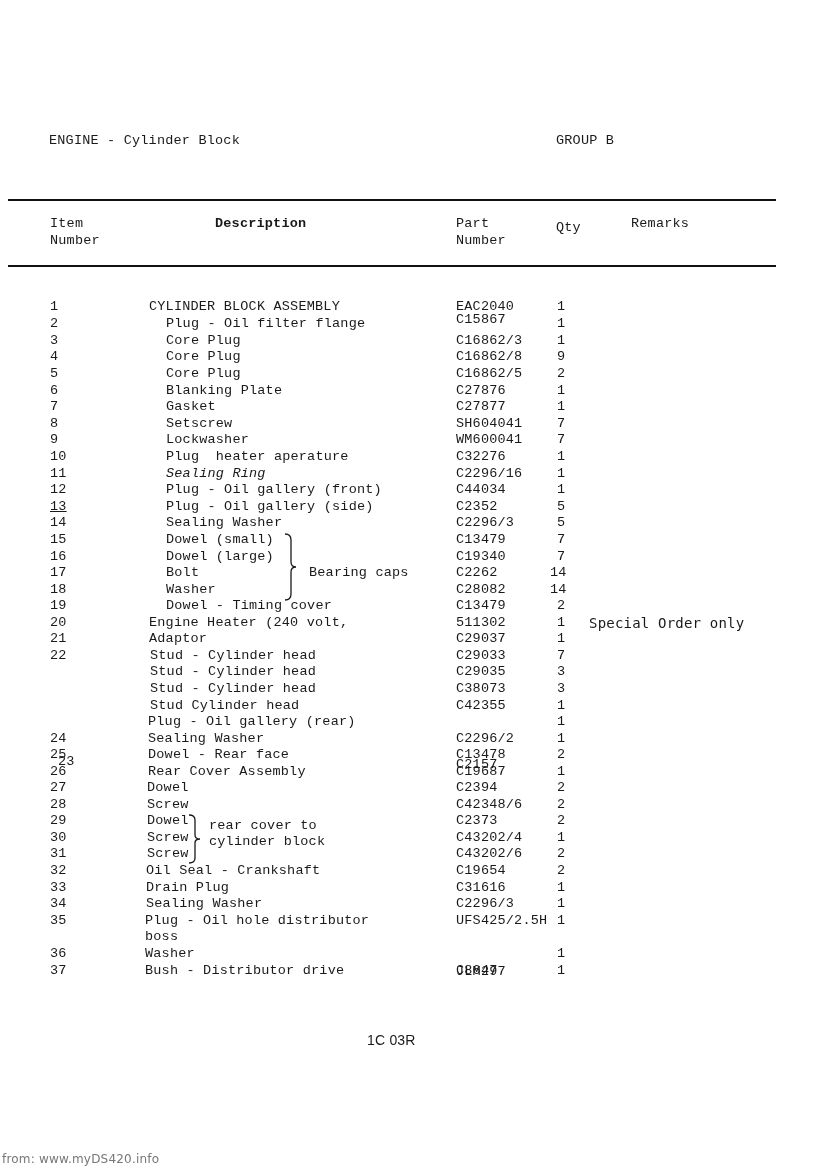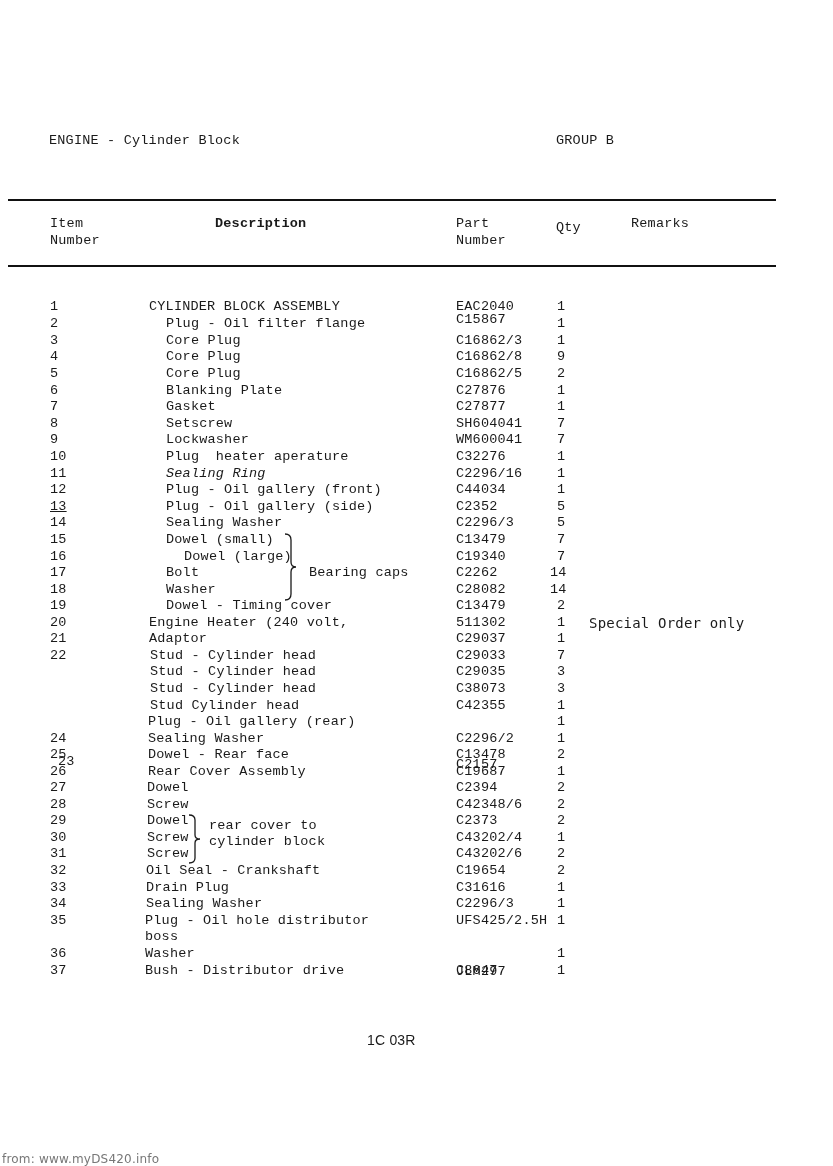--- a/index.html
+++ b/index.html
@@ -118,21 +118,21 @@
       <div class="t" style="left: 557px; top: 515px;">5</div>
     </div>
     <div>
       <div class="t" style="left: 50px; top: 532px;">15</div>
       <div class="t" style="left: 166px; top: 532px;">Dowel (small)</div>
       <div class="t" style="left: 456px; top: 532px;">C13479</div>
       <div class="t" style="left: 557px; top: 532px;">7</div>
     </div>
     <div>
       <div class="t" style="left: 50px; top: 549px;">16</div>
-      <div class="t" style="left: 166px; top: 549px; margin-left: 18px;">Dowel (large)</div>
+      <div class="t" style="left: 166px; top: 549px;">Dowel (large)</div>
       <div class="t" style="left: 456px; top: 549px;">C19340</div>
       <div class="t" style="left: 557px; top: 549px;">7</div>
     </div>
     <div>
       <div class="t" style="left: 50px; top: 565px;">17</div>
       <div class="t" style="left: 166px; top: 565px;">Bolt</div>
       <div class="t" style="left: 456px; top: 565px;">C2262</div>
       <div class="t" style="left: 550px; top: 565px;">14</div>
     </div>
     <div>

